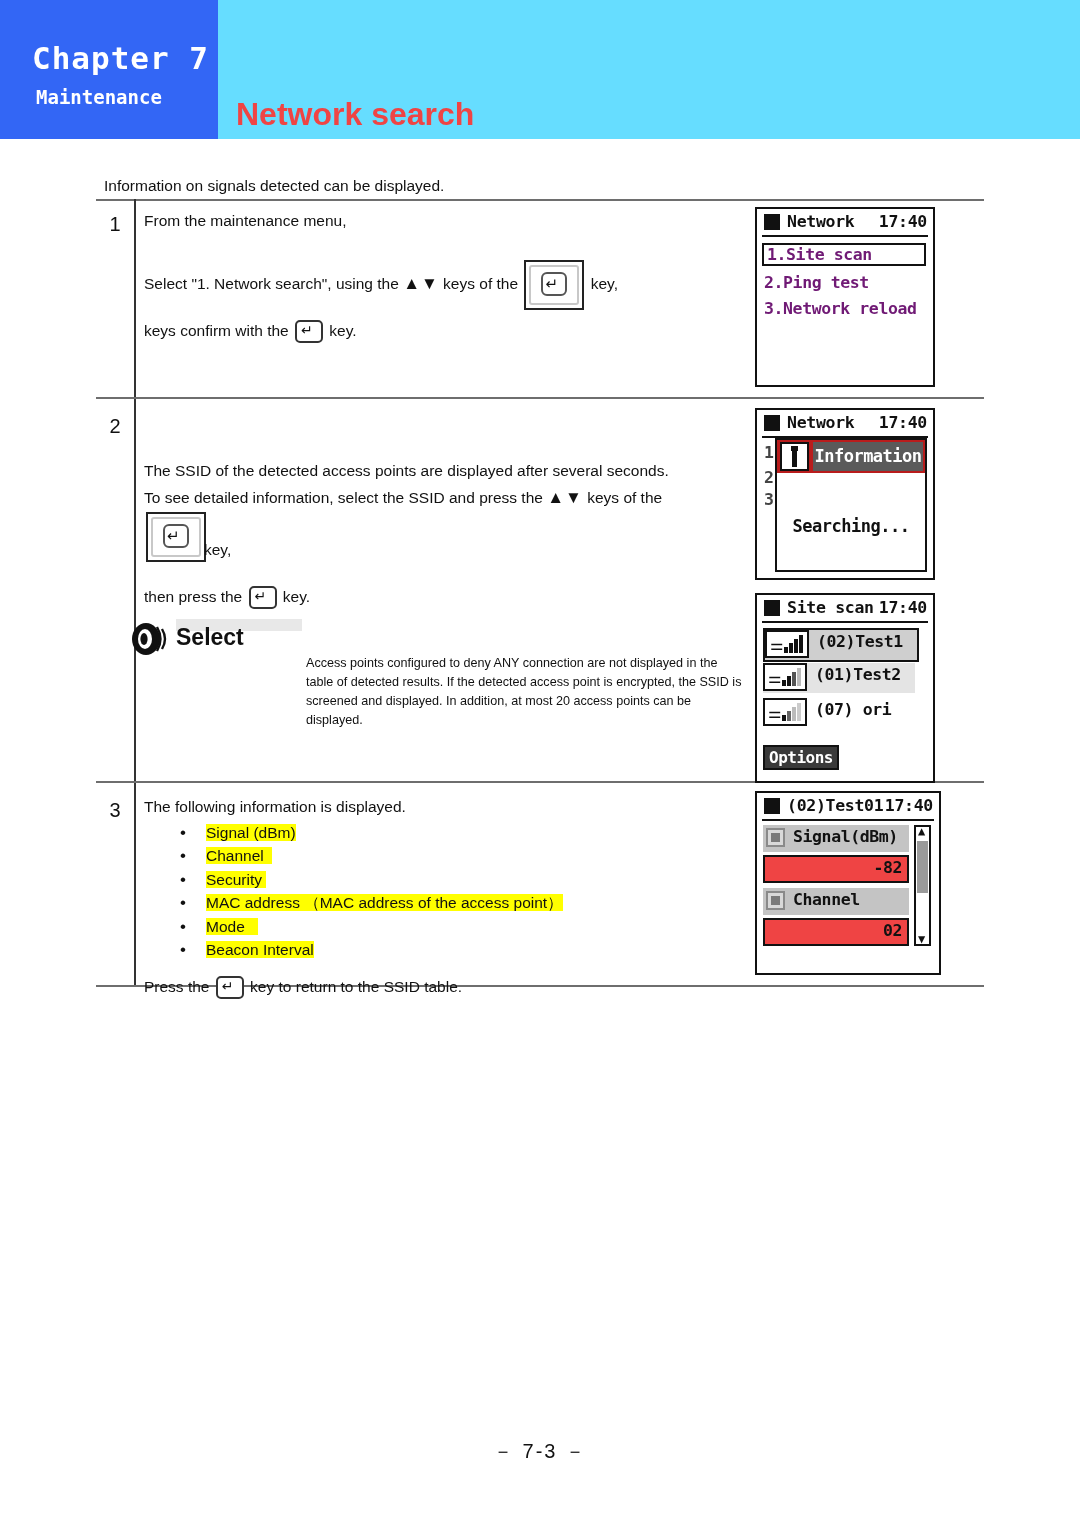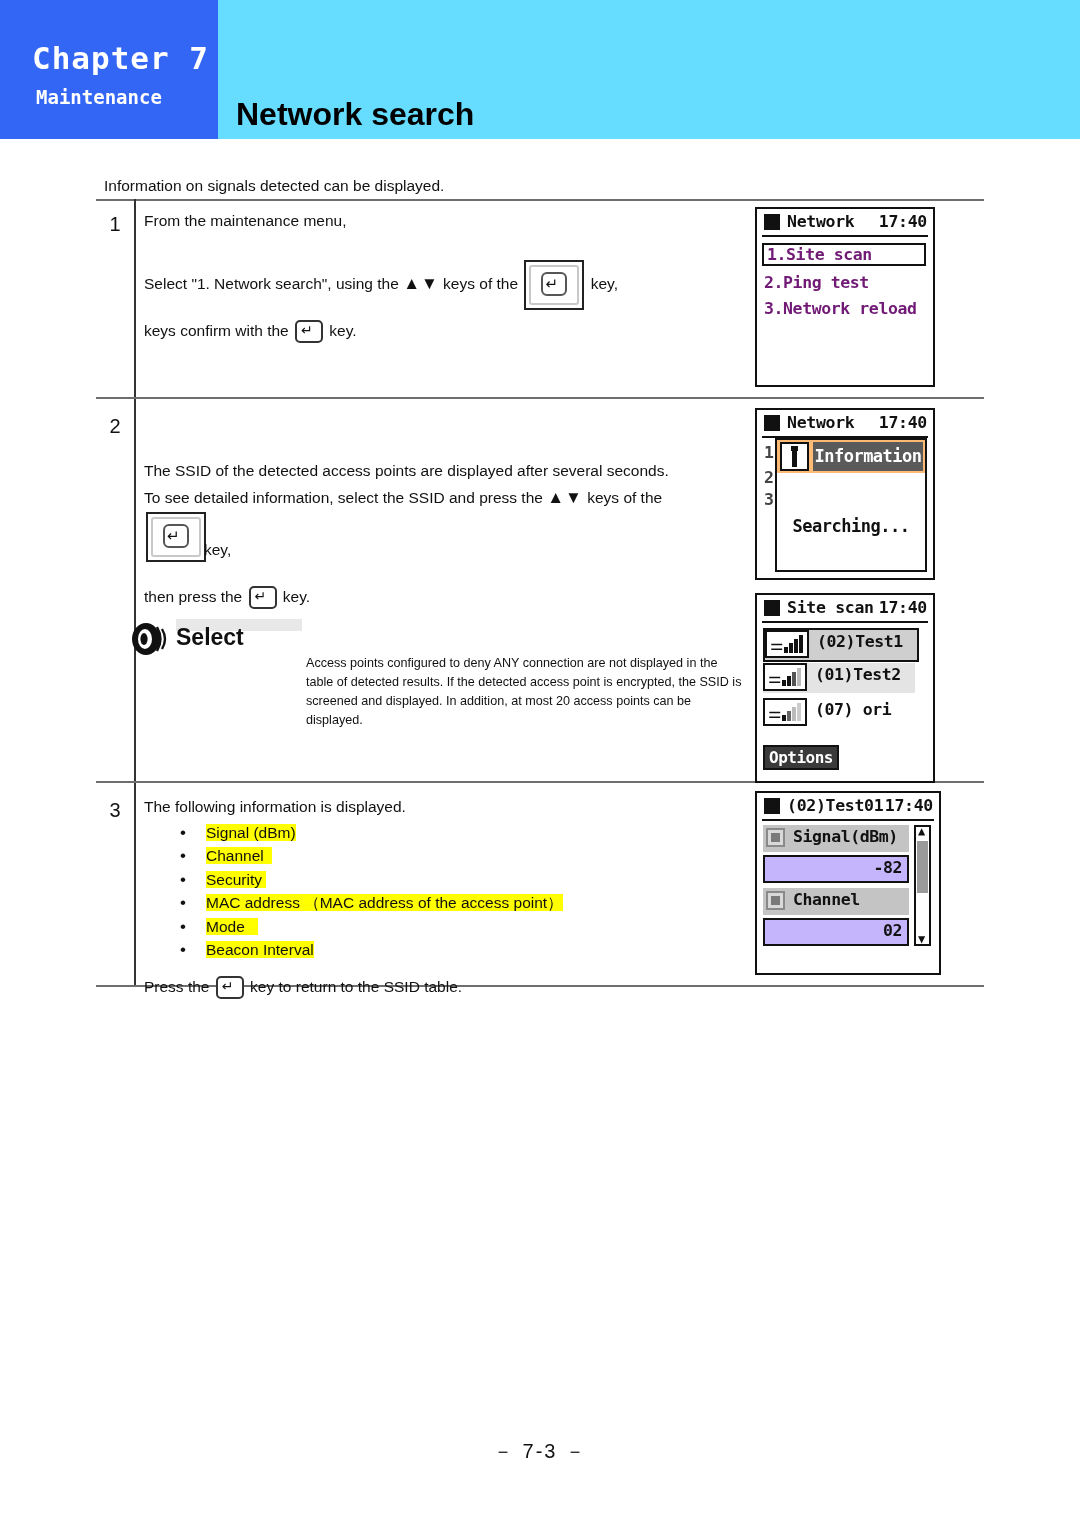--- a/index.html
+++ b/index.html
@@ -23,21 +23,21 @@
     white-space:nowrap;
   }
   .chapter-sub{
     position:absolute;left:36px;top:86px;
     font-family:"DejaVu Sans Mono", monospace;
     font-size:19px;font-weight:bold;color:#ffffff;letter-spacing:0px;
     white-space:nowrap;
   }
   .page-title{
     position:absolute;left:236px;top:96px;
-    font-size:32px;font-weight:bold;color:#000000;
+    font-size:32px;font-weight:bold;color:#ef4444;
     letter-spacing:0px;white-space:nowrap;
   }
 
   
   .intro{
     position:absolute;left:104px;top:177px;
     font-size:15.5px;color:#111;white-space:nowrap;
   }
 
   
@@ -146,21 +146,21 @@
     white-space:nowrap;letter-spacing:-0.4px;
   }
   .menu-sel{
     border:2px solid #111;padding:0px 3px;left:5px;
   }
 
   
   .pop{
     position:absolute;border:2px solid #111;background:#fff;
   }
-  .pop-bar{position:absolute;left:0;top:0;right:0;height:33px;background:#fdba74;}
+  .pop-bar{position:absolute;left:0;top:0;right:0;height:33px;background:#b91c1c;}
   .pop-iico{
     position:absolute;left:3px;top:2px;width:29px;height:29px;
     border:2px solid #111;background:#fff;box-sizing:border-box;
   }
   .pop-iico .ibar{position:absolute;left:10px;top:4px;width:5px;height:19px;background:#111;}
   .pop-iico .idot{position:absolute;left:9px;top:2px;width:7px;height:5px;background:#111;}
   .pop-ttl{
     position:absolute;left:36px;top:2px;right:2px;height:29px;
     background:#5a5a5a;color:#fff;font-size:17px;font-weight:bold;
     line-height:29px;text-align:center;letter-spacing:-0.5px;
@@ -201,21 +201,21 @@
   .fld-lbl .chk{
     position:absolute;left:3px;top:3px;width:19px;height:19px;
     border:2.5px solid #8a8a8a;background:#d9d9d9;box-sizing:border-box;
   }
   .fld-lbl .chk i{position:absolute;left:3px;top:3px;right:3px;bottom:3px;background:#7a7a7a;}
   .fld-lbl .t{
     position:absolute;left:30px;top:2px;font-size:16.5px;font-weight:bold;color:#111;
     white-space:nowrap;letter-spacing:-0.4px;
   }
   .fld-val{
-    position:absolute;left:6px;height:28px;border:2.2px solid #111;background:#c4b5fd;
+    position:absolute;left:6px;height:28px;border:2.2px solid #111;background:#ef4444;
     box-sizing:border-box;
   }
   .fld-val span{
     position:absolute;right:5px;top:1px;font-size:16.5px;font-weight:bold;color:#111;
     letter-spacing:-0.4px;
   }
   .sbar{
     position:absolute;width:17px;border:2px solid #111;background:#fff;box-sizing:border-box;
   }
   .sbar .thumb{position:absolute;left:1px;right:1px;background:#9a9a9a;}

